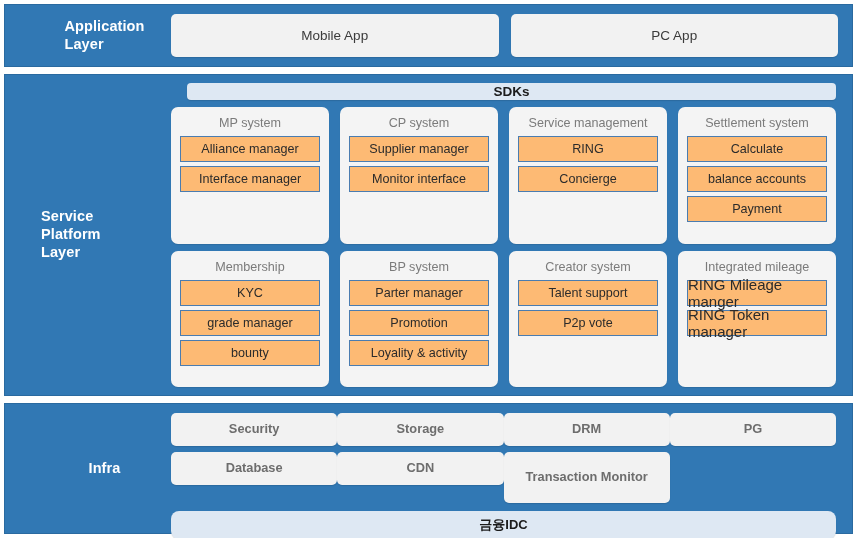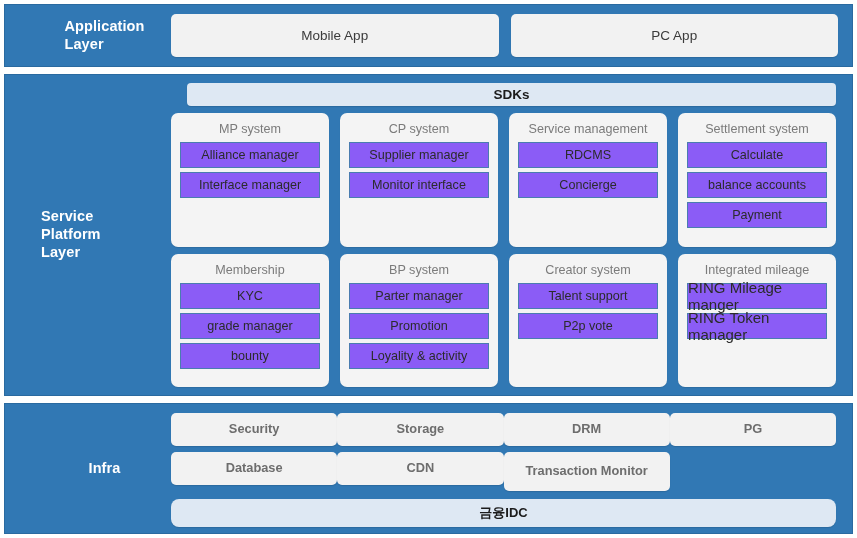--- a/index.html
+++ b/index.html
@@ -83,21 +83,21 @@
   .svc-layer .layer-label {
     align-items: center;
     justify-content: flex-start;
   }
   .svc-layer .layer-body {
     padding: 8px 16px 8px 3px;
     gap: 7px;
   }
 
   .sdk-bar {
-    height: 23px;
+    height: 17px;
     background: #dee8f3;
     border-radius: 4px;
     display: flex;
     align-items: center;
     justify-content: center;
     font-size: 13.5px;
     font-weight: bold;
     color: #1c1c1c;
     box-shadow: 0 1px 1px rgba(0,0,0,0.12);
     flex: 0 0 auto;
@@ -130,21 +130,21 @@
     padding: 2px 0 6px 0;
     flex: 0 0 auto;
   }
   .card-items {
     display: flex;
     flex-direction: column;
     gap: 4px;
     flex: 0 0 auto;
   }
   .sub-item {
-    background: #8b5cf6;
+    background: #fdba74;
     border: 1px solid #4a7cb0;
     height: 26px;
     display: flex;
     align-items: center;
     justify-content: center;
     font-size: 12.6px;
     color: #2b2b2b;
     box-sizing: border-box;
   }
   .sub-item.small { font-size: 15px; }
@@ -175,21 +175,21 @@
     align-items: center;
     justify-content: center;
     text-align: center;
     font-size: 12.8px;
     font-weight: bold;
     color: #6d6d6d;
     line-height: 1.1;
     box-shadow: 0 1px 1px rgba(0,0,0,0.12);
     box-sizing: border-box;
   }
-  .infra-box.tall { height: 39px; }
+  .infra-box.tall { height: 51px; }
   .infra-box.spacer {
     background: transparent;
     box-shadow: none;
   }
   .idc-bar {
     flex: 0 0 auto;
     height: 28px;
     background: #dee8f3;
     border-radius: 8px;
     display: flex;
@@ -245,21 +245,21 @@
           <div class="card-title">CP system</div>
           <div class="card-items">
             <div class="sub-item">Supplier manager</div>
             <div class="sub-item">Monitor interface</div>
           </div>
         </div>
 
         <div class="card">
           <div class="card-title">Service management</div>
           <div class="card-items">
-            <div class="sub-item">RDCMS</div>
+            <div class="sub-item">RING</div>
             <div class="sub-item">Concierge</div>
           </div>
         </div>
 
         <div class="card">
           <div class="card-title">Settlement system</div>
           <div class="card-items">
             <div class="sub-item">Calculate</div>
             <div class="sub-item">balance accounts</div>
             <div class="sub-item">Payment</div>

